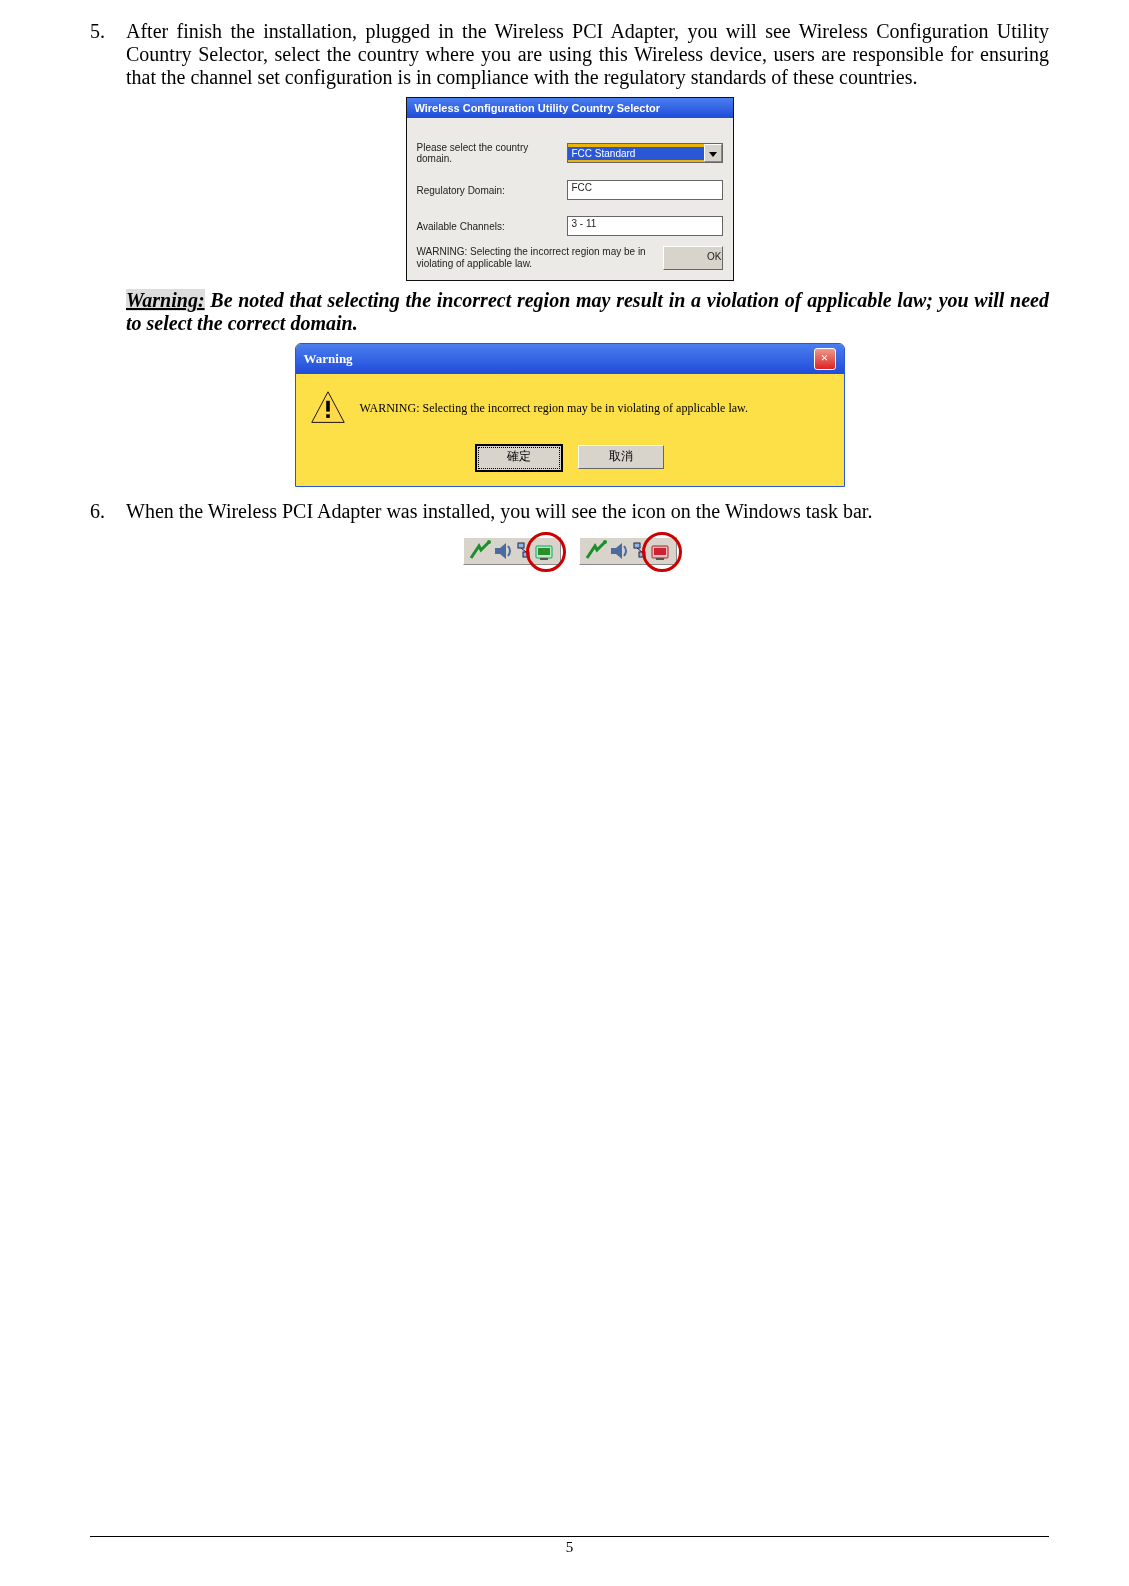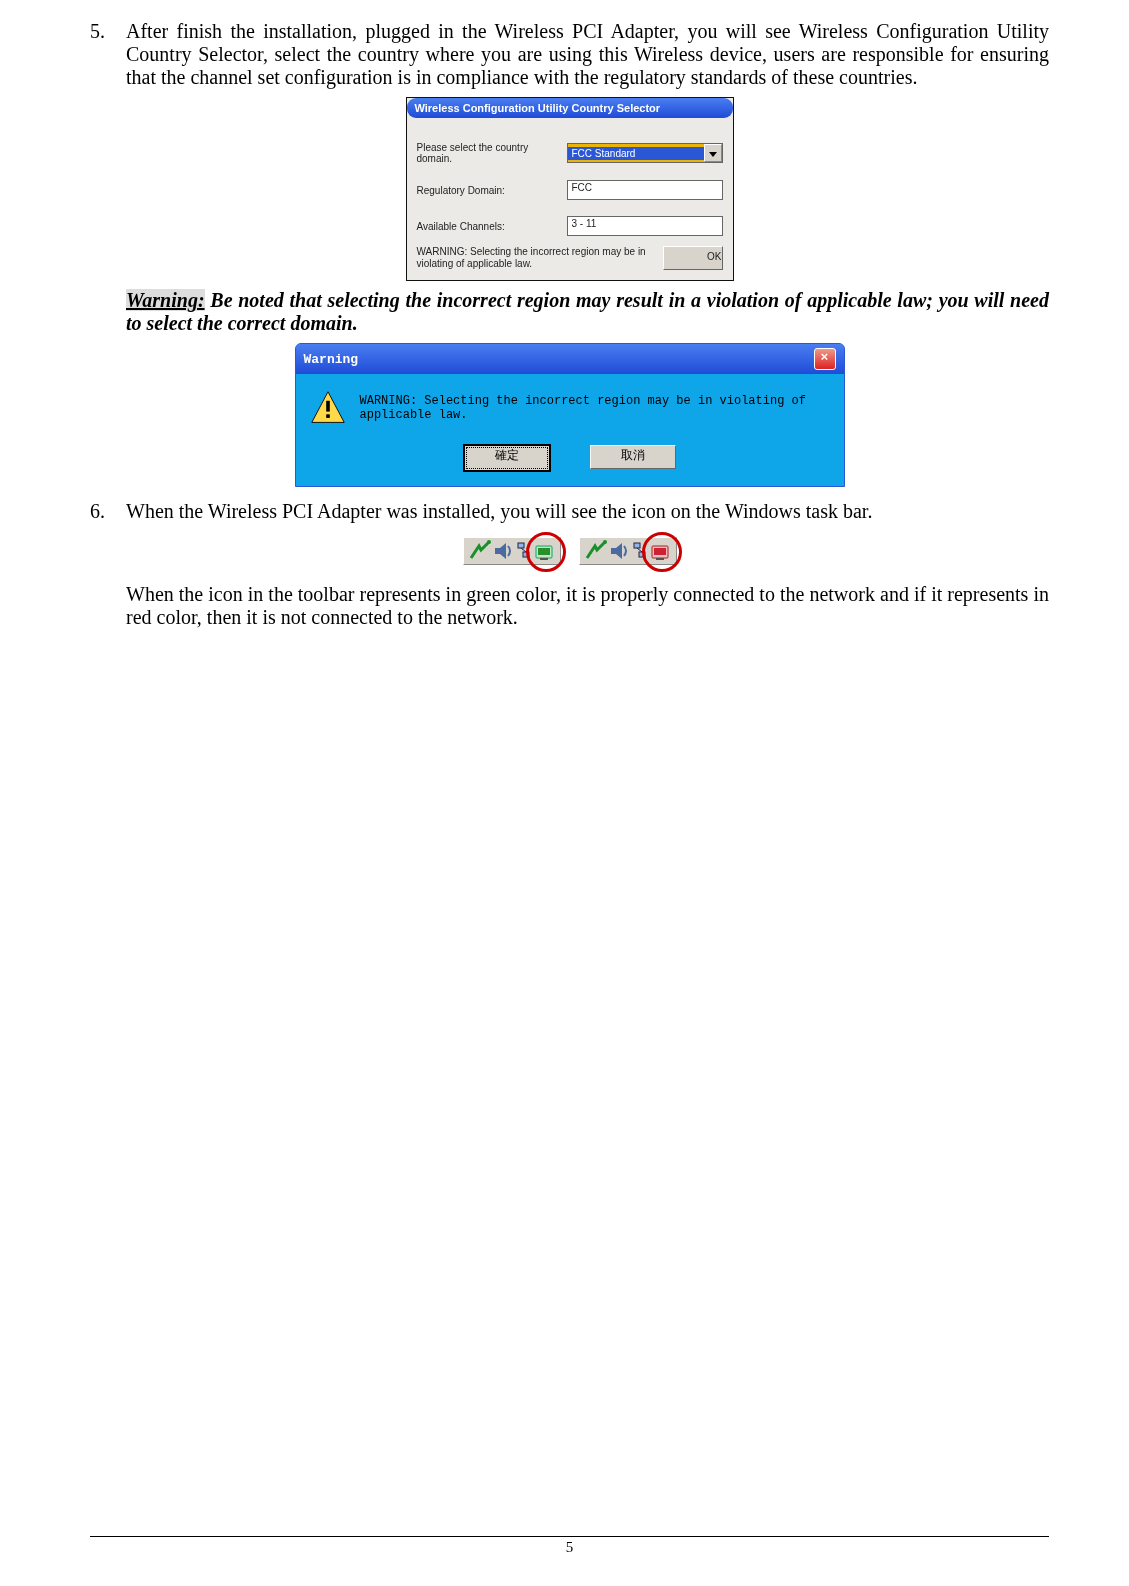--- a/index.html
+++ b/index.html
@@ -59,21 +59,20 @@
     font-family: Tahoma, Arial, sans-serif;
     font-size: 10px;
     color: #222;
   }
   .win1 .titlebar {
     background: linear-gradient(#4a7ef0,#1f4bd7);
     color: #fff;
     font-weight: bold;
     padding: 4px 8px;
     font-size: 11px;
-    border-radius: 9px;
   }
   .win1 .body {
     padding: 8px 10px 10px 10px;
   }
   .win1 .row {
     display: flex;
     align-items: center;
     margin-bottom: 10px;
     margin-top: 16px;
   }
@@ -127,23 +126,23 @@
     text-align: right;
     line-height: 20px;
     margin-left: 8px;
   }
 
   
   .win2 {
     display: inline-block;
     width: 548px;
     border: 1px solid #2a57d6;
-    background: #0ea5e9;
+    background: #fde047;
     text-align: left;
-    font-family: Liberation Mono, monospace;
+    font-family: Liberation Serif, serif;
     font-size: 12px;
     color: #000;
     border-radius: 6px 6px 0 0;
     overflow: hidden;
   }
   .win2 .titlebar {
     background: linear-gradient(#4a7ef0,#1f4bd7);
     color: #fff;
     font-weight: bold;
     padding: 4px 8px;
@@ -181,21 +180,21 @@
   .win2 .dlgbtn {
     display: inline-block;
     width: 84px; height: 22px;
     border: 1px solid #666;
     border-top-color: #fff;
     border-left-color: #fff;
     background: #d8d4cc;
     line-height: 20px;
     text-align: center;
     font-size: 12px;
-    margin: 0 16px;
+    margin: 0 6px;
   }
   .win2 .dlgbtn.def {
     outline: 1px dotted #000;
     outline-offset: -4px;
     border: 2px solid #000;
     height: 24px;
     line-height: 20px;
   }
 
   
@@ -384,20 +383,19 @@
               <rect x="3" y="6" width="16" height="12" rx="1" fill="#f2bcbc" stroke="#a22"></rect>
               <rect x="5" y="8" width="12" height="7" fill="#c23"></rect>
               <rect x="7" y="18" width="8" height="2" fill="#555"></rect>
             </svg>
         </span>
         <span class="ring" style="right:-6px;"></span>
       </div>
     </div>
   </div>
 
-  <div class="indent-para" style="margin-top:18px;">When the icon in the toolbar represents in green color, it is properly connected to the network and if it represents in red color, then it is not connected to the network.</div>
 
   <div class="footer">
     <hr>
     <div class="pn">5</div>
   </div>
 
 </div>
 
 </body></html>

